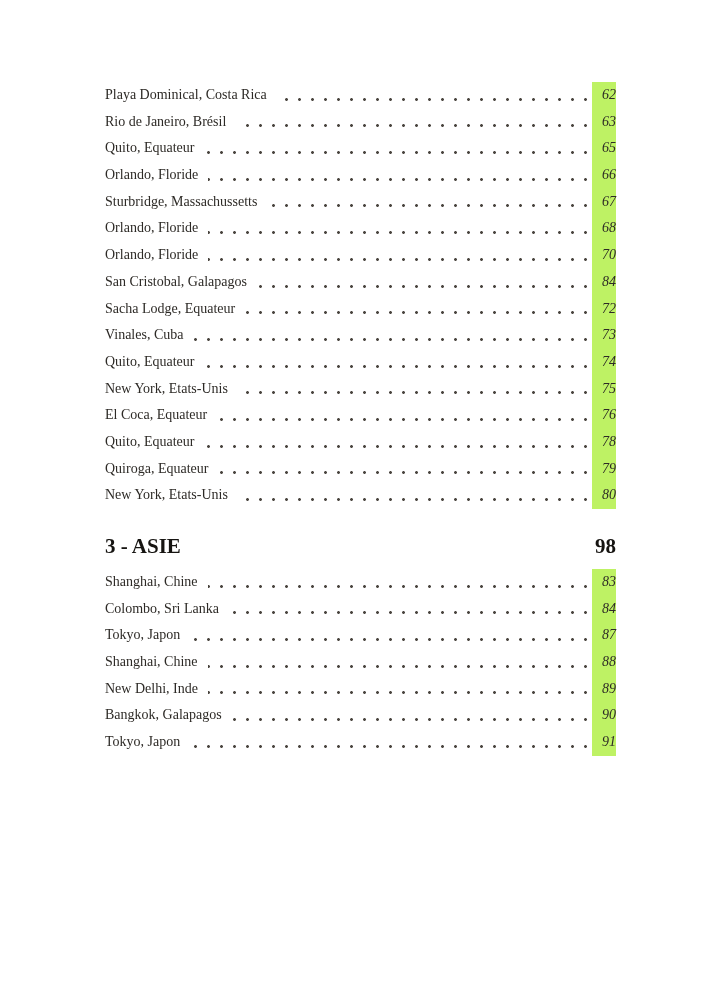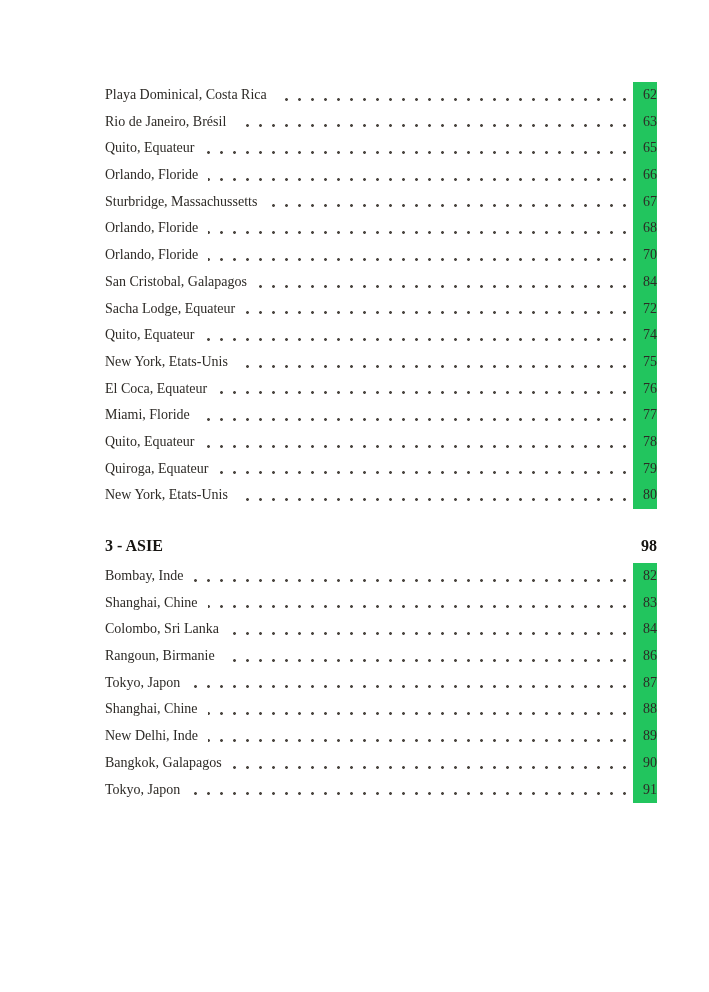--- a/index.html
+++ b/index.html
@@ -16,21 +16,21 @@
   body {
     width: 709px;
     height: 992px;
     font-family: "Liberation Serif", serif;
     color: var(--text);
     overflow: hidden;
   }
   .page {
     width: 709px;
     height: 992px;
-    padding: 82px 52px 0 105px;
+    padding: 82px 93px 0 105px;
   }
   .toc { width: 100%; }
 
   
   .toc-row {
     position: relative;
     height: 26.7px;
     line-height: 26.7px;
     font-size: 14px;
   }
@@ -50,33 +50,34 @@
     position: relative;
     z-index: 1;
     background: #ffffff;
     padding-right: 10px;
   }
   .row-page {
     position: absolute;
     right: 0;
     top: 0;
     line-height: 26.7px;
-    background: #22c55e;
+    background: #bef264;
     padding-left: 10px;
     z-index: 1;
+    font-style: italic;
   }
 
   
   .toc-heading {
     position: relative;
     margin-top: 21px;
-    margin-bottom: 1px;
+    margin-bottom: 7px;
     height: 32px;
     line-height: 32px;
-    font-size: 16px;
+    font-size: 21px;
     font-weight: bold;
     color: var(--heading);
   }
   .heading-page {
     position: absolute;
     right: 0;
     top: 0;
     line-height: 32px;
   }
 </style>
@@ -134,44 +135,44 @@
     <span class="row-title">San Cristobal, Galapagos</span>
     <span class="row-page">84</span>
   </div>
 
   <div class="toc-row">
     <span class="row-leader"></span>
     <span class="row-title">Sacha Lodge, Equateur</span>
     <span class="row-page">72</span>
   </div>
 
+  <div class="toc-row">
+    <span class="row-leader"></span>
+    <span class="row-title">Vinales, Cuba</span>
+    <span class="row-page">73</span>
+  </div>
 
   <div class="toc-row">
     <span class="row-leader"></span>
     <span class="row-title">Quito, Equateur</span>
     <span class="row-page">74</span>
   </div>
 
   <div class="toc-row">
     <span class="row-leader"></span>
     <span class="row-title">New York, Etats-Unis</span>
     <span class="row-page">75</span>
   </div>
 
   <div class="toc-row">
     <span class="row-leader"></span>
     <span class="row-title">El Coca, Equateur</span>
     <span class="row-page">76</span>
   </div>
 
-  <div class="toc-row">
-    <span class="row-leader"></span>
-    <span class="row-title">Miami, Floride</span>
-    <span class="row-page">77</span>
-  </div>
 
   <div class="toc-row">
     <span class="row-leader"></span>
     <span class="row-title">Quito, Equateur</span>
     <span class="row-page">78</span>
   </div>
 
   <div class="toc-row">
     <span class="row-leader"></span>
     <span class="row-title">Quiroga, Equateur</span>
@@ -182,44 +183,34 @@
     <span class="row-leader"></span>
     <span class="row-title">New York, Etats-Unis</span>
     <span class="row-page">80</span>
   </div>
 
   <div class="toc-heading">
     <span class="heading-label">3 - ASIE</span>
     <span class="heading-page">98</span>
   </div>
 
-  <div class="toc-row">
-    <span class="row-leader"></span>
-    <span class="row-title">Bombay, Inde</span>
-    <span class="row-page">82</span>
-  </div>
 
   <div class="toc-row">
     <span class="row-leader"></span>
     <span class="row-title">Shanghai, Chine</span>
     <span class="row-page">83</span>
   </div>
 
   <div class="toc-row">
     <span class="row-leader"></span>
     <span class="row-title">Colombo, Sri Lanka</span>
     <span class="row-page">84</span>
   </div>
 
 
-  <div class="toc-row">
-    <span class="row-leader"></span>
-    <span class="row-title">Rangoun, Birmanie</span>
-    <span class="row-page">86</span>
-  </div>
 
   <div class="toc-row">
     <span class="row-leader"></span>
     <span class="row-title">Tokyo, Japon</span>
     <span class="row-page">87</span>
   </div>
 
   <div class="toc-row">
     <span class="row-leader"></span>
     <span class="row-title">Shanghai, Chine</span>

